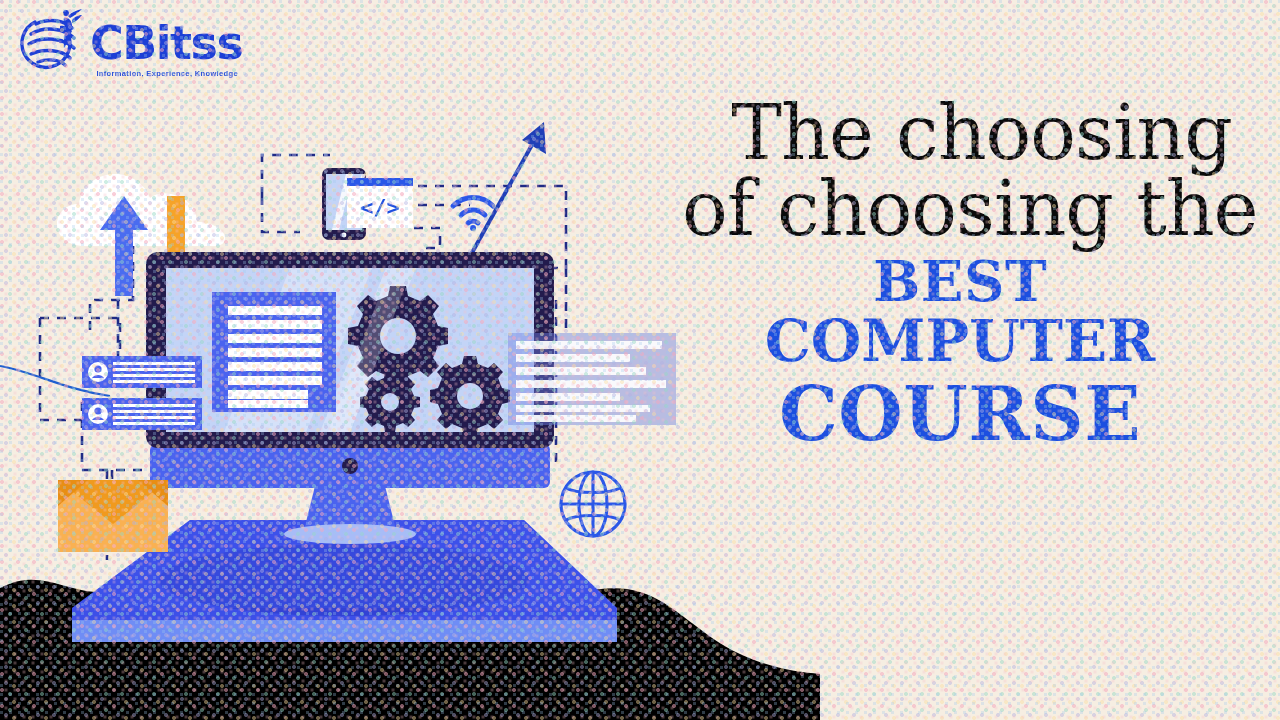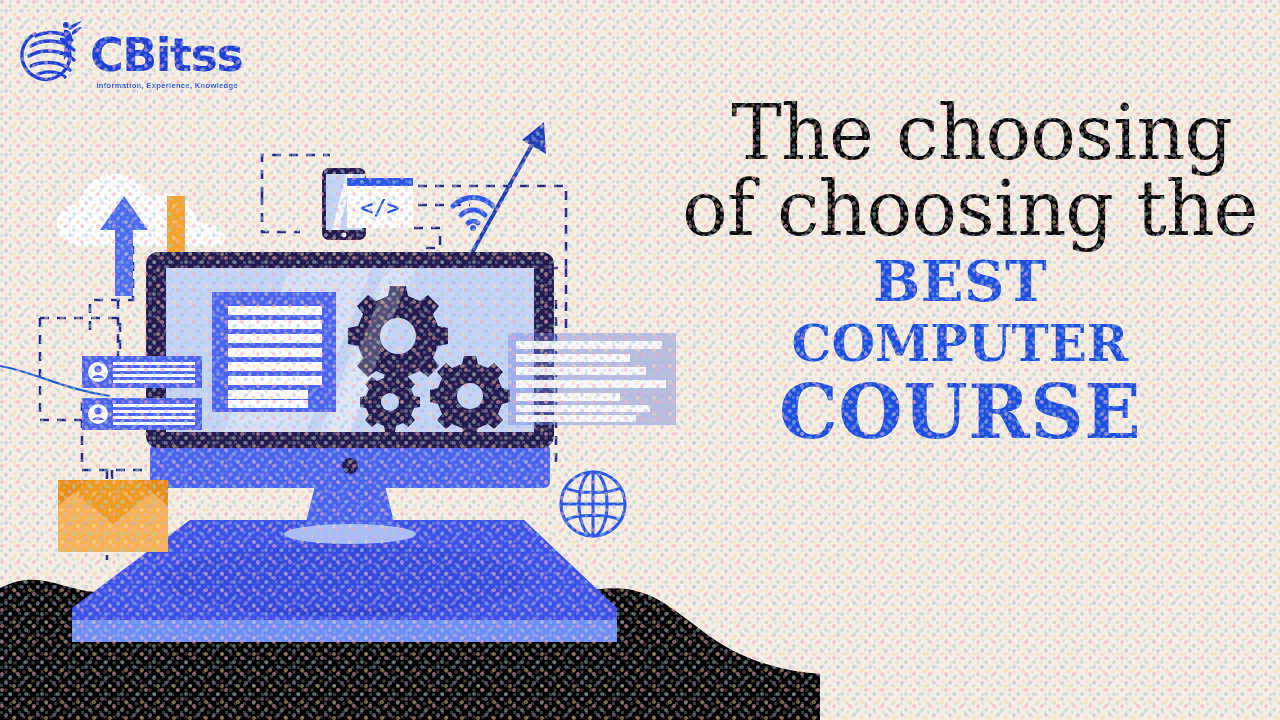--- a/index.html
+++ b/index.html
@@ -40,21 +40,21 @@
     z-index:61;
     opacity:.33;
     background-image:
       radial-gradient(circle at 1.5px 1.5px, rgba(160,200,235,.9) 1.5px, transparent 1.8px),
       radial-gradient(circle at 1.5px 1.5px, rgba(245,190,200,.9) 1.5px, transparent 1.8px);
     background-size:9px 9px, 9px 9px;
     background-position:0 0, 4.5px 4.5px;
   }
 
   
-  .logo { position:absolute; left:22px; top:12px; z-index:40; display:flex; align-items:flex-start; }
+  .logo { position:absolute; left:22px; top:0; z-index:40; display:flex; align-items:flex-start; }
   .logo-globe { width:72px; height:76px; flex:none; }
   .logo-text { margin-left:-4px; margin-top:20px; }
   .logo-word {
     font-family:"DejaVu Sans", sans-serif;
     font-weight:700;
     font-size:46px;
     letter-spacing:-1.5px;
     color:#1d3fd6;
     line-height:1;
   }
@@ -90,21 +90,21 @@
   .hl-line.l2 { text-align:right; padding-left:2px; margin-top:2px; }
 
   .hl-blue {
     font-family:"DejaVu Serif", serif;
     font-weight:700;
     color:#1c4fe0;
     letter-spacing:.5px;
     line-height:1.02;
   }
   .hl-blue.b1 { font-size:56px; margin-top:6px; }
-  .hl-blue.b2 { font-size:50px; margin-top:8px; letter-spacing:0; }
+  .hl-blue.b2 { font-size:58px; margin-top:2px; letter-spacing:0; }
   .hl-blue.b3 { font-size:74px; margin-top:6px; }
 
   
   .blob { position:absolute; left:0; bottom:0; width:820px; height:280px; z-index:5; }
 
   
   .dashes { position:absolute; left:0; top:0; width:700px; height:720px; z-index:12; }
 
   
   .cloud { position:absolute; left:55px; top:168px; width:175px; height:80px; z-index:14; }

